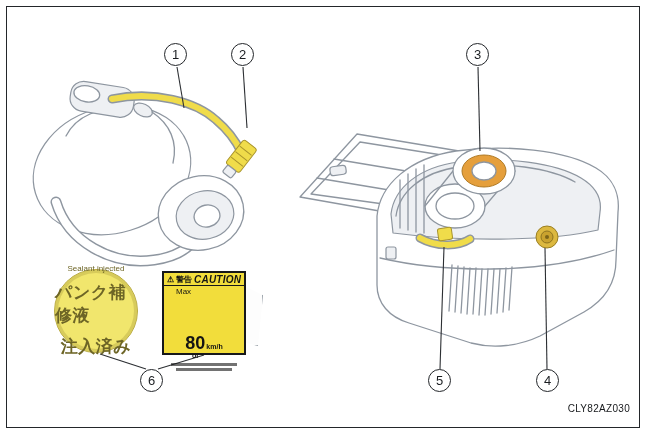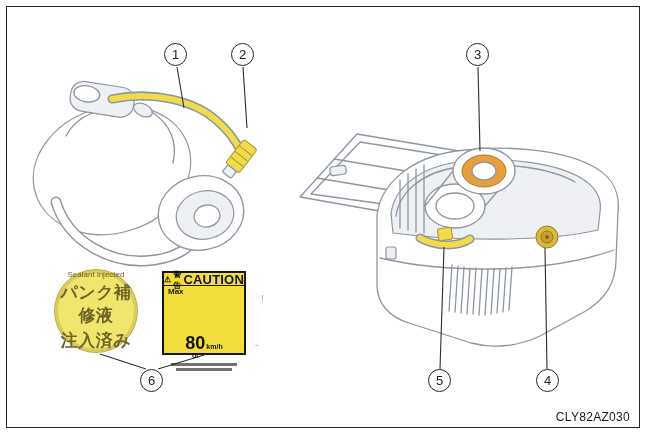--- a/index.html
+++ b/index.html
@@ -26,29 +26,29 @@
   .leader { stroke:#2c2f33; stroke-width:1.1; fill:none; }
 
   
   .callout {
     position:absolute; width:23px; height:23px; border:1.4px solid #23262a;
     border-radius:50%; background:#fff; display:flex; align-items:center;
     justify-content:center; font-size:13px; color:#1a1d21; z-index:5;
   }
 
   
-  .code { position:absolute; right:16px; bottom:10px; font-size:12px; letter-spacing:.3px; color:#16181b; z-index:5; }
+  .code { position:absolute; right:16px; bottom:20px; font-size:10px; letter-spacing:.3px; color:#16181b; z-index:5; }
 
   
   .sealant-label {
     position:absolute; left:54px; top:269px; width:84px; height:84px; border-radius:50%;
     background:var(--label-yellow-soft,#f1e66d); border:1.5px solid #b9ab45;
     box-shadow: inset 0 0 0 3px rgba(185,171,69,.45);
     display:flex; flex-direction:column; align-items:center; justify-content:center;
-    gap:2px; z-index:4; text-align:center;
+    gap:8px; z-index:4; 
   }
   .sl1 { font-size:8px; color:#6d6526; }
   .sl2,.sl3 { font-size:17px; font-weight:bold; color:#6d6526; letter-spacing:.5px; }
 
   
   .cl-tab {
     position:absolute; left:240px; top:284px; width:23px; height:62px;
     background:#fdfdfd; border:1px solid #98a0a8;
     clip-path:polygon(0 0,100% 18%,78% 100%,0 92%); z-index:3;
   }
@@ -56,22 +56,22 @@
     position:absolute; left:162px; top:271px; width:84px; height:84px;
     background:var(--label-yellow,#f2dd3b); border:2px solid #17181a; z-index:4;
     color:#141414;
   }
   .cl-header {
     display:flex; align-items:center; justify-content:center; gap:2px;
     border-bottom:1.6px solid #17181a; padding:1px 0 0 0; font-weight:bold; height:13px;
   }
   .warn-icon { font-size:8px; line-height:1; }
   .cl-warn-jp { font-size:8px; }
-  .cl-warn-en { font-size:13px; letter-spacing:.2px; }
-  .cl-max { font-size:8px; font-weight:bold; padding:2px 0 0 4px; line-height:1; }
+  .cl-warn-en { font-size:10px; letter-spacing:.2px;font-style:italic; }
+  .cl-max { font-size:8px; font-weight:normal; padding:2px 0 0 12px; line-height:1; }
   .cl-row { display:flex; align-items:baseline; justify-content:center; gap:1px; line-height:.95;margin-top:39px; }
   .cl-big { font-size:18px; font-weight:bold; line-height:.95; }
   .cl-unit { font-size:7px; font-weight:bold; }
   .cl-or { font-size:7px; font-weight:bold; padding-left:28px; line-height:1.1; }
   .cl-fine  { margin:3px 7px 0;  height:3px; background:rgba(20,20,20,.6); }
   .cl-fine2 { margin:2px 12px 0; }
 </style>
 </head>
 <body>
 

